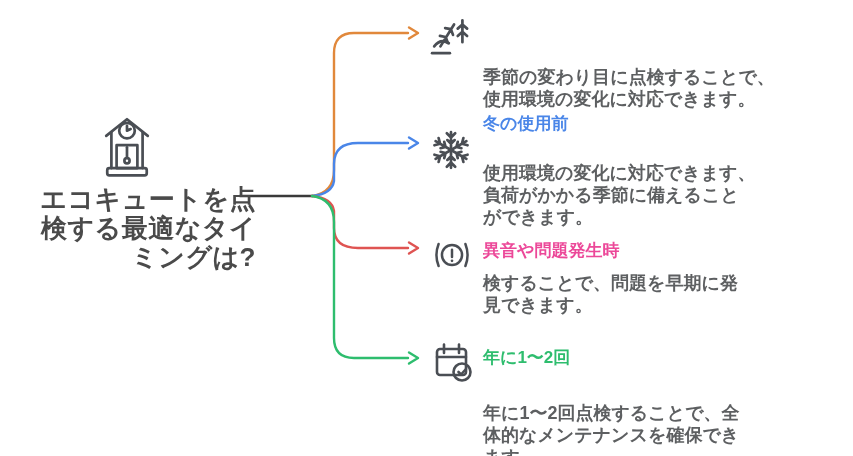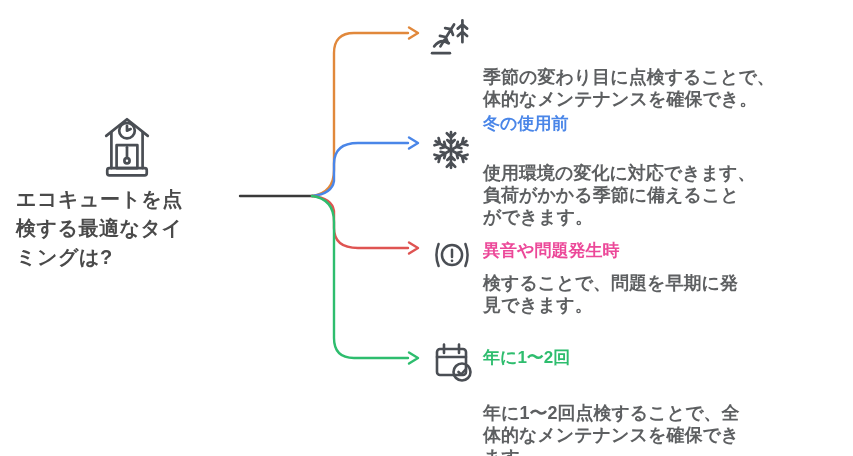--- a/index.html
+++ b/index.html
@@ -8,22 +8,22 @@
     width:853px;height:456px;
     background:#ffffff;
     font-family:"Liberation Sans","DejaVu Sans",sans-serif;
     overflow:hidden;
   }
   #connectors{position:absolute;left:0;top:0;width:853px;height:456px;}
   #connectors path{fill:none;stroke-width:2.4;stroke-linecap:round;stroke-linejoin:round;}
 
   .center-icon{position:absolute;left:101px;top:114px;width:52px;height:66px;}
   .center-title{
-    position:absolute;left:16px;top:185px;width:232px;
-    text-align:left;font-size:20px;line-height:29px;font-weight:700;
+    position:absolute;left:24px;top:185px;width:232px;
+    text-align:right;font-size:26px;line-height:29px;font-weight:700;
     color:var(--title-color);letter-spacing:0.5px;
   }
   .center-title div{white-space:nowrap;}
 
   .bicon{position:absolute;width:46px;height:46px;}
   .bicon svg{width:100%;height:100%;}
   .i1{left:430px;top:14px;}
   .i2{left:428px;top:127px;}
   .i3{left:429px;top:233px;}
   .i4{left:429px;top:341px;}
@@ -98,21 +98,21 @@
   <div class="bicon i1">
     <svg viewBox="0 0 44 44">
       <path class="icon-stroke" d="M31,27 L31,6 M31,10 L26.5,14 M31,10 L35.5,14 M31,17 L26.5,21 M31,17 L35.5,21"></path>
       <path class="icon-stroke" d="M10,31 L23,10 M20,14.5 L14.5,13.5 M20,14.5 L22,20 M15,22 L9.5,21 M15,22 L17,27.5"></path>
       <path class="icon-stroke" d="M4,31 q6,-8 14,-3"></path>
       <path class="icon-stroke" d="M2,37.5 h17"></path>
     </svg>
   </div>
   <div class="bdesc d1">
     <div>季節の変わり目に点検することで、</div>
-    <div>体的なメンテナンスを確保でき。</div>
+    <div>使用環境の変化に対応できます。</div>
   </div>
 
   <div class="bicon i2">
     <svg viewBox="0 0 44 44">
       <g class="icon-stroke" stroke-width="2.4">
         <g>
             <path d="M22,22 L22,5 M22,10 L18,6 M22,10 L26,6 M22,16 L18.5,12.5 M22,16 L25.5,12.5"></path>
           </g>
         <g transform="rotate(60 22 22)">
             <path d="M22,22 L22,5 M22,10 L18,6 M22,10 L26,6 M22,16 L18.5,12.5 M22,16 L25.5,12.5"></path>

